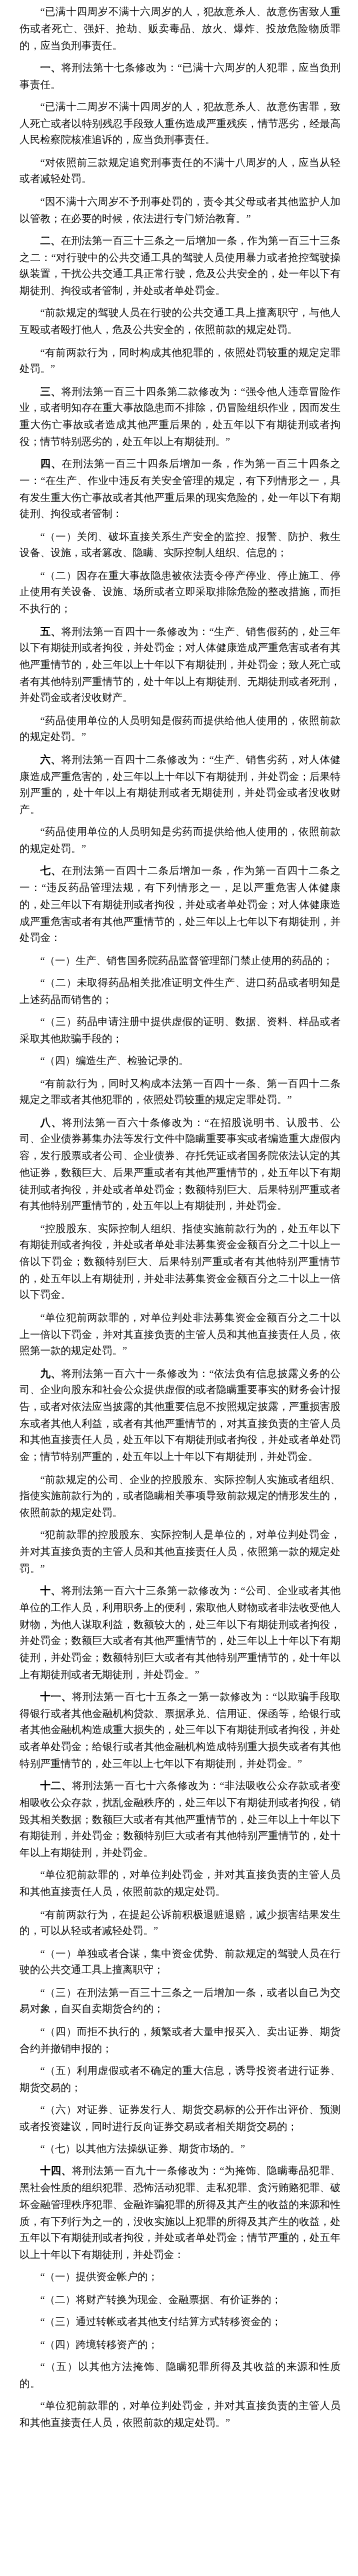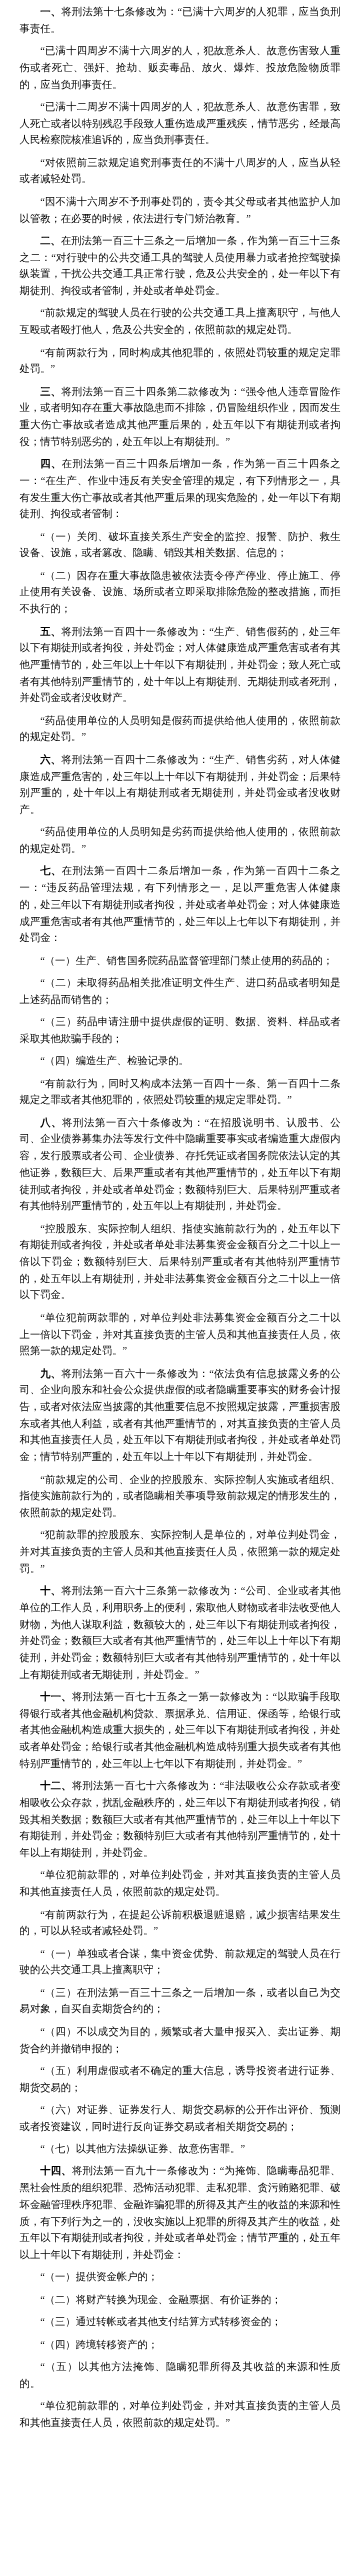--- a/index.html
+++ b/index.html
@@ -26,41 +26,41 @@
     word-break: break-all;
   }
   .doc p b.num {
     font-weight: bold;
   }
 </style>
 </head>
 <body>
 
 <div class="doc">
+  <p><span>“已满十四周岁不满十六周岁的人，犯故意杀人、故意伤害致人重伤或者死亡、强奸、抢劫、贩卖毒品、放火、爆炸、投放危险物质罪的，应当负刑事责任。</span></p>
+
   <p><b class="num">一、</b><span>将刑法第十七条修改为：“已满十六周岁的人犯罪，应当负刑事责任。</span></p>
-
-  <p><span>“已满十四周岁不满十六周岁的人，犯故意杀人、故意伤害致人重伤或者死亡、强奸、抢劫、贩卖毒品、放火、爆炸、投放危险物质罪的，应当负刑事责任。</span></p>
 
   <p><span>“已满十二周岁不满十四周岁的人，犯故意杀人、故意伤害罪，致人死亡或者以特别残忍手段致人重伤造成严重残疾，情节恶劣，经最高人民检察院核准追诉的，应当负刑事责任。</span></p>
 
   <p><span>“对依照前三款规定追究刑事责任的不满十八周岁的人，应当从轻或者减轻处罚。</span></p>
 
   <p><span>“因不满十六周岁不予刑事处罚的，责令其父母或者其他监护人加以管教；在必要的时候，依法进行专门矫治教育。”</span></p>
 
   <p><b class="num">二、</b><span>在刑法第一百三十三条之一后增加一条，作为第一百三十三条之二：“对行驶中的公共交通工具的驾驶人员使用暴力或者抢控驾驶操纵装置，干扰公共交通工具正常行驶，危及公共安全的，处一年以下有期徒刑、拘役或者管制，并处或者单处罚金。</span></p>
 
   <p><span>“前款规定的驾驶人员在行驶的公共交通工具上擅离职守，与他人互殴或者殴打他人，危及公共安全的，依照前款的规定处罚。</span></p>
 
   <p><span>“有前两款行为，同时构成其他犯罪的，依照处罚较重的规定定罪处罚。”</span></p>
 
   <p><b class="num">三、</b><span>将刑法第一百三十四条第二款修改为：“强令他人违章冒险作业，或者明知存在重大事故隐患而不排除，仍冒险组织作业，因而发生重大伤亡事故或者造成其他严重后果的，处五年以下有期徒刑或者拘役；情节特别恶劣的，处五年以上有期徒刑。”</span></p>
 
   <p><b class="num">四、</b><span>在刑法第一百三十四条后增加一条，作为第一百三十四条之一：“在生产、作业中违反有关安全管理的规定，有下列情形之一，具有发生重大伤亡事故或者其他严重后果的现实危险的，处一年以下有期徒刑、拘役或者管制：</span></p>
 
-  <p><span>“（一）关闭、破坏直接关系生产安全的监控、报警、防护、救生设备、设施，或者篡改、隐瞒、销毁其相关数据、信息的；</span></p>
+  <p><span>“（一）关闭、破坏直接关系生产安全的监控、报警、防护、救生设备、设施，或者篡改、隐瞒、实际控制人组织、信息的；</span></p>
 
   <p><span>“（二）因存在重大事故隐患被依法责令停产停业、停止施工、停止使用有关设备、设施、场所或者立即采取排除危险的整改措施，而拒不执行的；</span></p>
 
 
   <p><b class="num">五、</b><span>将刑法第一百四十一条修改为：“生产、销售假药的，处三年以下有期徒刑或者拘役，并处罚金；对人体健康造成严重危害或者有其他严重情节的，处三年以上十年以下有期徒刑，并处罚金；致人死亡或者有其他特别严重情节的，处十年以上有期徒刑、无期徒刑或者死刑，并处罚金或者没收财产。</span></p>
 
   <p><span>“药品使用单位的人员明知是假药而提供给他人使用的，依照前款的规定处罚。”</span></p>
 
   <p><b class="num">六、</b><span>将刑法第一百四十二条修改为：“生产、销售劣药，对人体健康造成严重危害的，处三年以上十年以下有期徒刑，并处罚金；后果特别严重的，处十年以上有期徒刑或者无期徒刑，并处罚金或者没收财产。</span></p>
 
@@ -99,27 +99,27 @@
   <p><span>“单位犯前款罪的，对单位判处罚金，并对其直接负责的主管人员和其他直接责任人员，依照前款的规定处罚。</span></p>
 
   <p><span>“有前两款行为，在提起公诉前积极退赃退赔，减少损害结果发生的，可以从轻或者减轻处罚。”</span></p>
 
 
   <p><span>“（一）单独或者合谋，集中资金优势、前款规定的驾驶人员在行驶的公共交通工具上擅离职守；</span></p>
 
 
   <p><span>“（三）在刑法第一百三十三条之一后增加一条，或者以自己为交易对象，自买自卖期货合约的；</span></p>
 
-  <p><span>“（四）不以成交为目的，频繁或者大量申报买入、卖出证券、期货合约并撤销申报的；</span></p>
+  <p><span>“（四）而拒不执行的，频繁或者大量申报买入、卖出证券、期货合约并撤销申报的；</span></p>
 
   <p><span>“（五）利用虚假或者不确定的重大信息，诱导投资者进行证券、期货交易的；</span></p>
 
   <p><span>“（六）对证券、证券发行人、期货交易标的公开作出评价、预测或者投资建议，同时进行反向证券交易或者相关期货交易的；</span></p>
 
-  <p><span>“（七）以其他方法操纵证券、故意伤害罪。”</span></p>
+  <p><span>“（七）以其他方法操纵证券、期货市场的。”</span></p>
 
   <p><b class="num">十四、</b><span>将刑法第一百九十一条修改为：“为掩饰、隐瞒毒品犯罪、黑社会性质的组织犯罪、恐怖活动犯罪、走私犯罪、贪污贿赂犯罪、破坏金融管理秩序犯罪、金融诈骗犯罪的所得及其产生的收益的来源和性质，有下列行为之一的，没收实施以上犯罪的所得及其产生的收益，处五年以下有期徒刑或者拘役，并处或者单处罚金；情节严重的，处五年以上十年以下有期徒刑，并处罚金：</span></p>
 
   <p><span>“（一）提供资金帐户的；</span></p>
 
   <p><span>“（二）将财产转换为现金、金融票据、有价证券的；</span></p>
 
   <p><span>“（三）通过转帐或者其他支付结算方式转移资金的；</span></p>
 
   <p><span>“（四）跨境转移资产的；</span></p>

